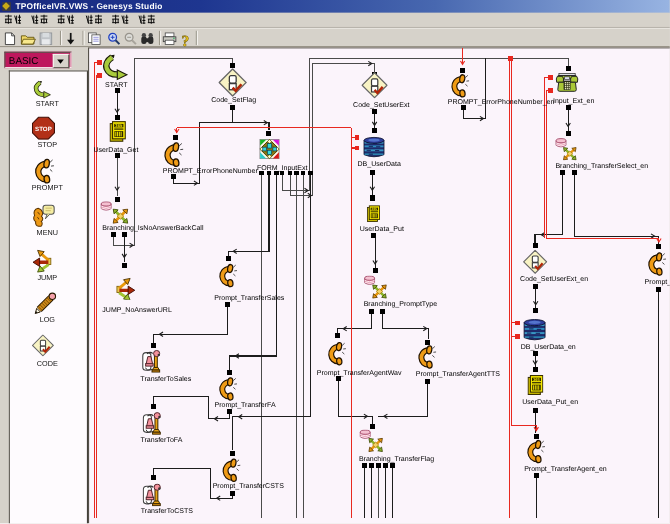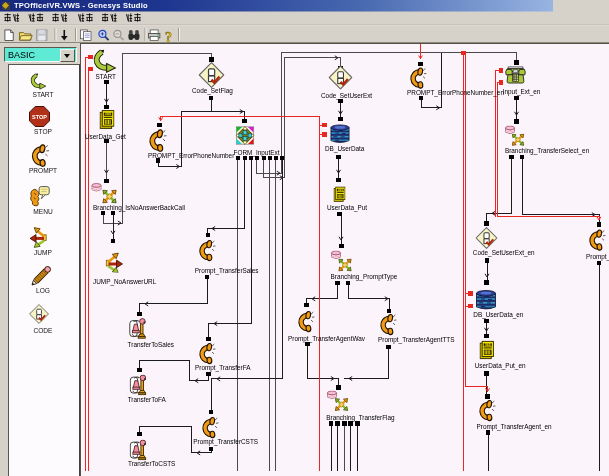--- a/index.html
+++ b/index.html
@@ -1,26 +1,26 @@
 <!DOCTYPE html>
 <html><head>
 <meta charset="utf-8">
 <style>
   html,body{margin:0;padding:0;}
   #win{position:relative;width:609px;height:476px;overflow:hidden;
        font-family:"Liberation Sans",sans-serif;background:#d6d2ca;}
-  #titlebar{position:absolute;left:0;top:0;width:553px;height:11.5px;
+  #titlebar{position:absolute;left:0;top:0;width:609px;height:11.5px;
     background:linear-gradient(90deg,#18287e 0%,#1e3690 30%,#4868b0 65%,#98b4e2 100%);}
   #titleicon{position:absolute;left:2px;top:1.5px;width:8px;height:8px;background:#3a3a42;}
   #titletext{position:absolute;left:14px;top:1px;color:#fff;font-size:7.6px;
     font-weight:bold;letter-spacing:0.2px;}
   #canvas{position:absolute;left:80px;top:43px;width:529px;height:433px;background:#fbf4fb;
     border-top:1px solid #55514a;border-left:1px solid #55514a;box-sizing:border-box;}
   #chrome,#flow{position:absolute;left:0;top:0;width:609px;height:476px;}
-  #dropdown{position:absolute;left:4px;top:47px;width:73px;height:15px;background:#5eead4;
+  #dropdown{position:absolute;left:4px;top:47px;width:61px;height:15px;background:#be185d;
     border-top:1px solid #5a564e;border-left:1px solid #5a564e;
     border-bottom:1px solid #f8f6f2;border-right:1px solid #f8f6f2;box-sizing:border-box;}
   #dropdown .txt{position:absolute;left:3px;top:1.5px;font-size:9px;color:#000;}
   #dropdown .btn{position:absolute;right:1px;top:1px;width:13px;height:10.5px;background:#d6d2ca;
     border-top:1px solid #f4f2ee;border-left:1px solid #f4f2ee;
     border-bottom:1px solid #5a564e;border-right:1px solid #5a564e;}
   #dropdown .btn:after{content:"";position:absolute;left:3px;top:3.5px;
     border-left:3.5px solid transparent;border-right:3.5px solid transparent;border-top:4px solid #000;}
   #palette{position:absolute;left:8px;top:64px;width:70px;height:412px;background:#fefbfe;
     border-top:1px solid #5a564e;border-left:1px solid #5a564e;border-right:1px solid #44403a;}

